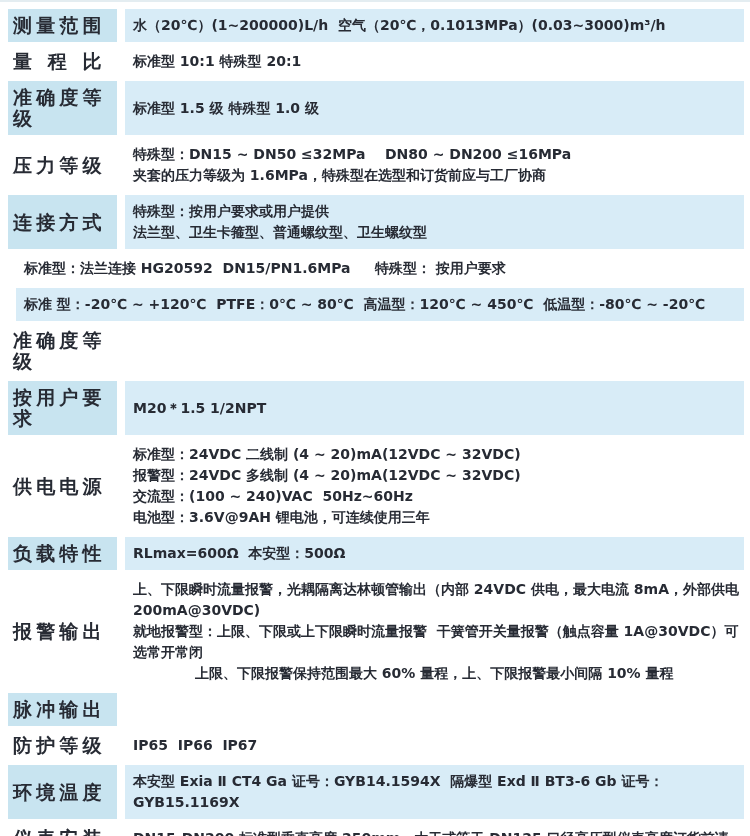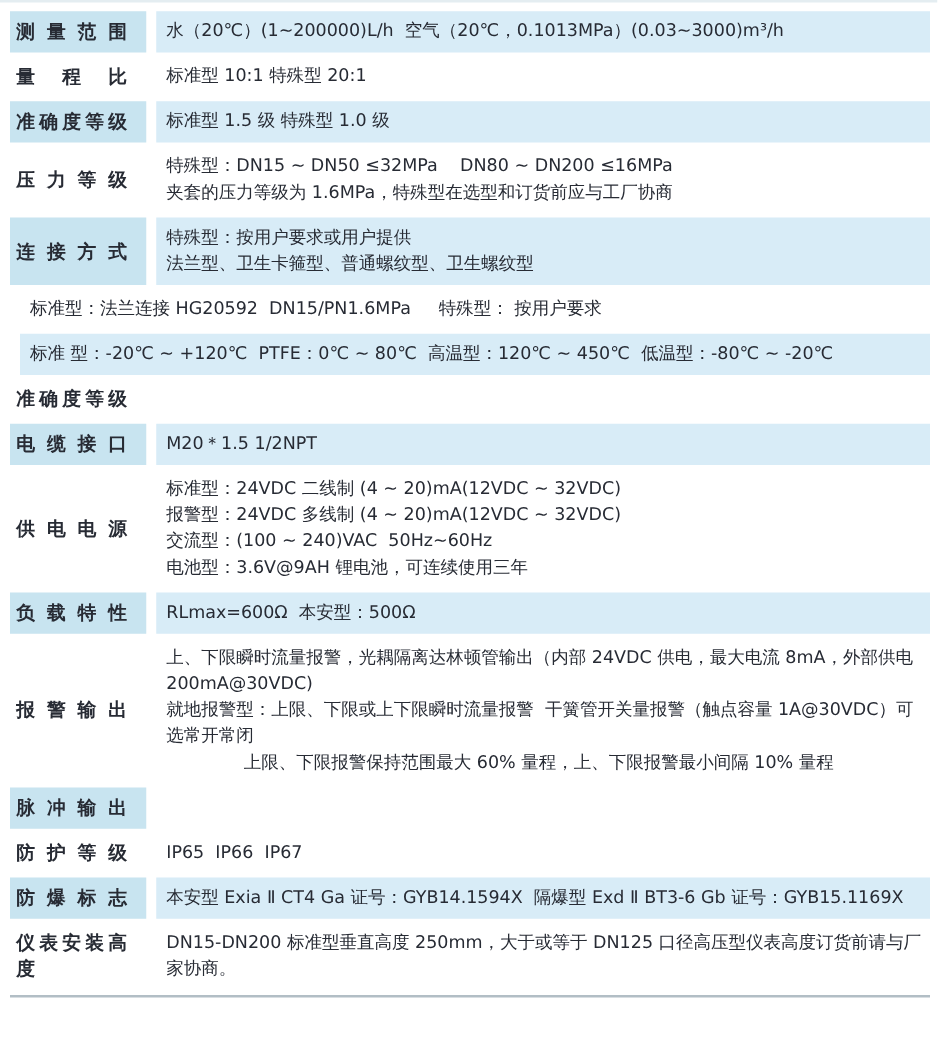--- a/index.html
+++ b/index.html
@@ -35,37 +35,37 @@
     box-sizing:border-box;
     display:flex;
     align-items:center;
     padding:6px 15px 6px 5px;
   }
   .label-text{
     display:block;
     width:100%;
     text-align:justify;
     text-align-last:justify;
-    font-size:15px;
+    font-size:19px;
     font-weight:bold;
     line-height:21px;
     letter-spacing:0.5px;
   }
   .col-gap{flex:0 0 8px;}
   .cell-value{
     flex:1 1 auto;
     box-sizing:border-box;
     display:flex;
     flex-direction:column;
     justify-content:center;
     padding:6px 4px 6px 8px;
   }
   .value-line{
     font-size:14px;
-    font-weight:400;
+    font-weight:700;
     line-height:21px;
     white-space:pre-wrap;
   }
   .value-line.indent{padding-left:62px;}
   .spec-row.blue .cell-label{background:var(--label-blue);}
   .spec-row.blue .cell-value{background:var(--value-blue);}
   .spec-row.white .cell-label,
   .spec-row.white .cell-value{background:transparent;padding-top:8px;padding-bottom:8px;}
 </style>
 </head>
@@ -141,21 +141,21 @@
 
   <div class="spec-row white">
     <div class="cell-label">
       <span class="label-text">准确度等级</span>
     </div>
     <div class="col-gap"></div>
   </div>
 
   <div class="spec-row blue">
     <div class="cell-label">
-      <span class="label-text">电缆接口</span>
+      <span class="label-text">按用户要求</span>
     </div>
     <div class="col-gap"></div>
     <div class="cell-value">
           <div class="value-line">M20＊1.5 1/2NPT</div>
         </div>
   </div>
 
   <div class="spec-row white">
     <div class="cell-label">
       <span class="label-text">供电电源</span>
@@ -203,21 +203,21 @@
       <span class="label-text">防护等级</span>
     </div>
     <div class="col-gap"></div>
     <div class="cell-value">
           <div class="value-line">IP65  IP66  IP67</div>
         </div>
   </div>
 
   <div class="spec-row blue">
     <div class="cell-label">
-      <span class="label-text">防爆标志</span>
+      <span class="label-text">环境温度</span>
     </div>
     <div class="col-gap"></div>
     <div class="cell-value">
           <div class="value-line">本安型 Exia Ⅱ CT4 Ga 证号：GYB14.1594X  隔爆型 Exd Ⅱ BT3-6 Gb 证号：GYB15.1169X</div>
         </div>
   </div>
 
   <div class="spec-row white">
     <div class="cell-label">
       <span class="label-text">仪表安装高度</span>

